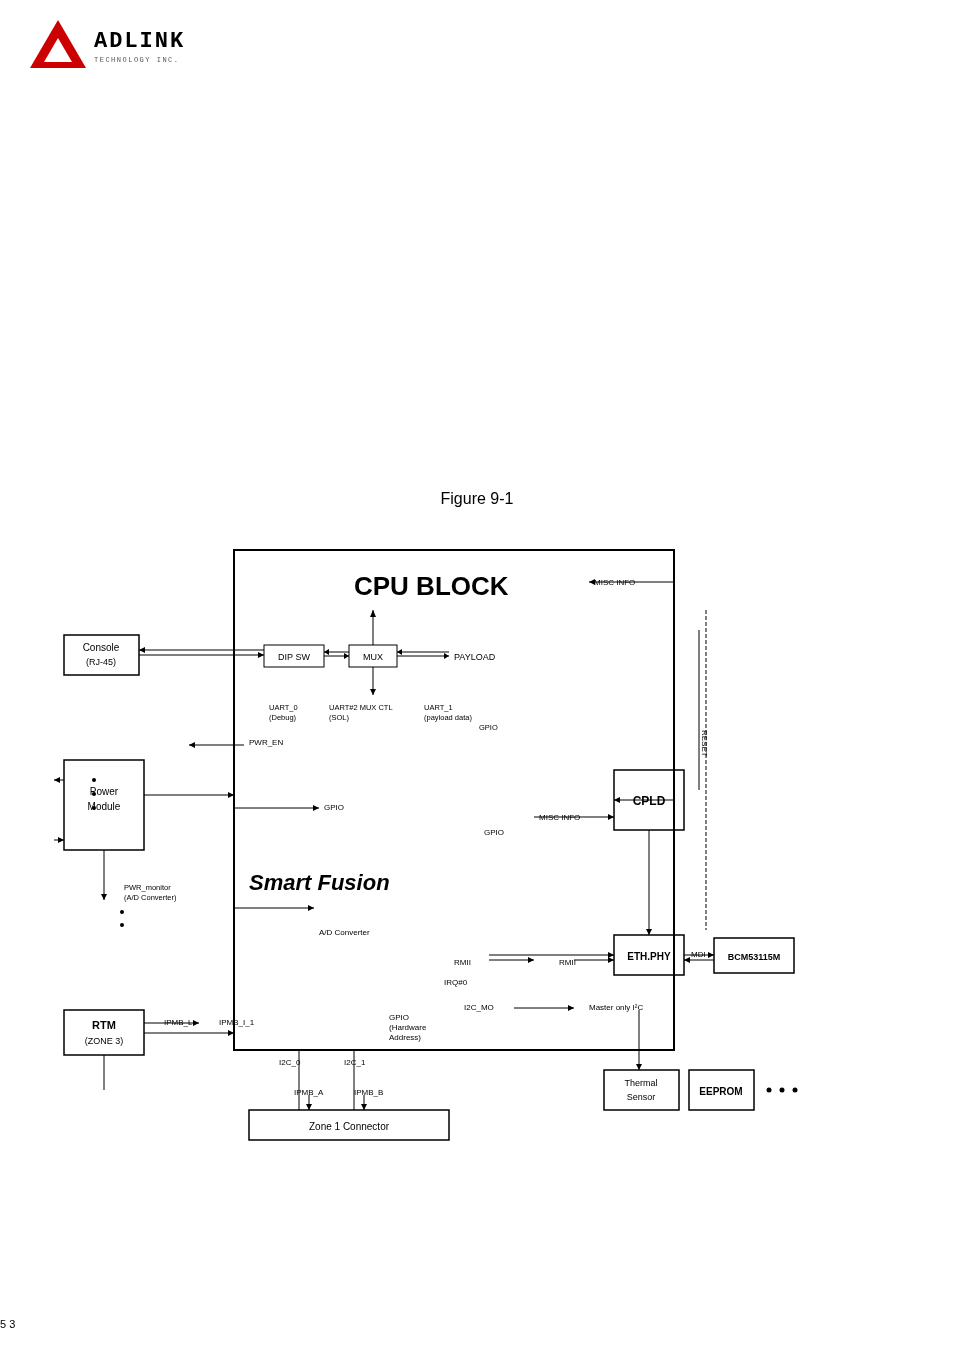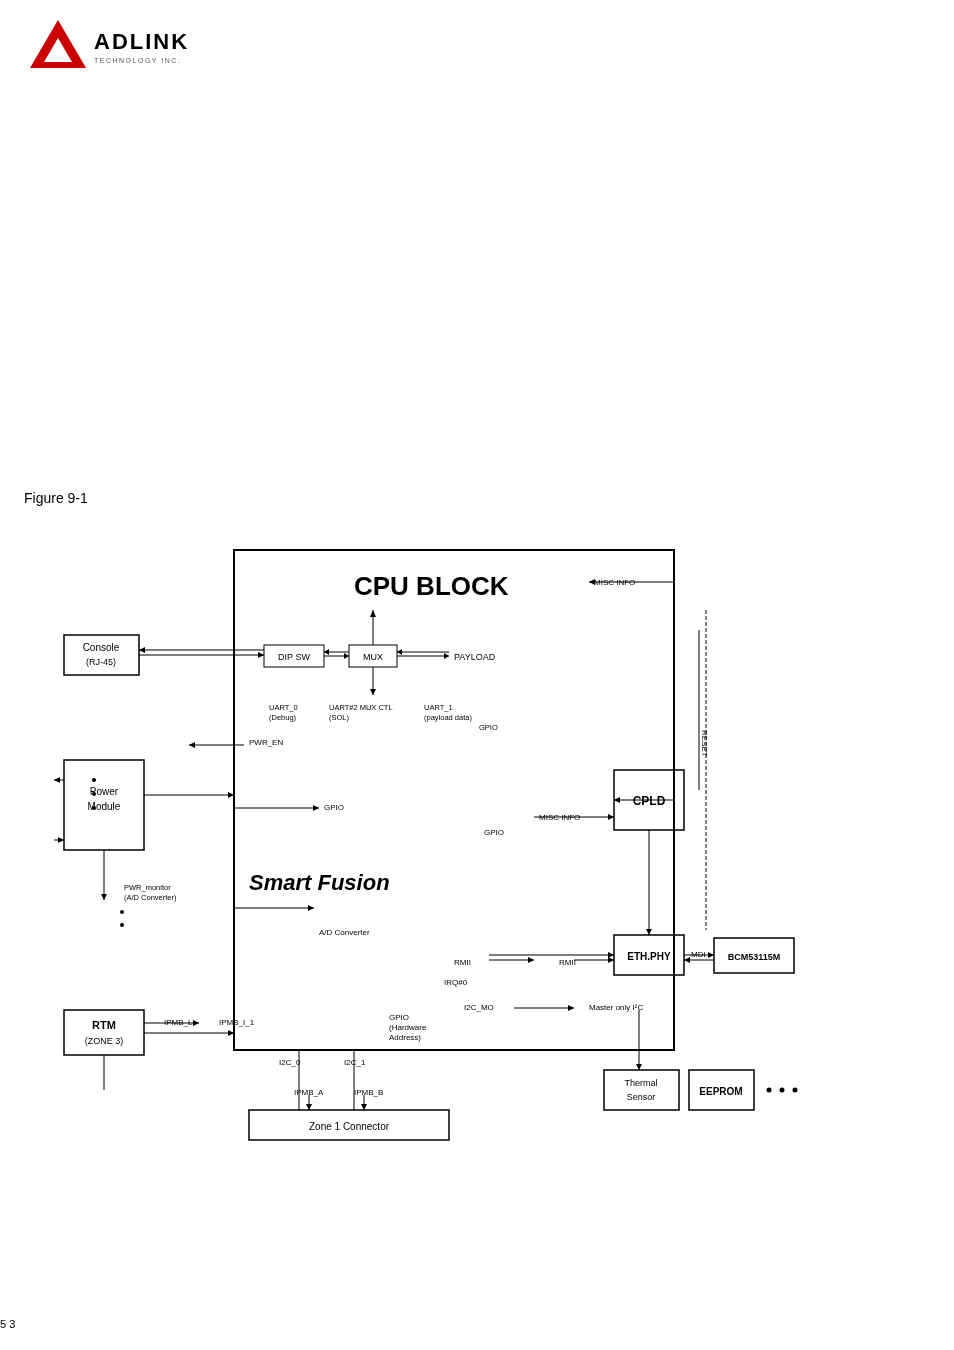--- a/index.html
+++ b/index.html
@@ -17,20 +17,21 @@
     .logo-area {
       position: absolute;
       top: 20px;
       left: 30px;
     }
     .logo-text {
       display: inline-block;
       vertical-align: top;
       margin-left: 8px;
       margin-top: 5px;
+      font-family: Liberation Mono, monospace;
     }
     .logo-text .adlink {
       font-size: 22px;
       font-weight: bold;
       letter-spacing: 2px;
       color: #000;
     }
     .logo-text .subtitle {
       font-size: 7px;
       letter-spacing: 1.5px;
@@ -38,23 +39,23 @@
       display: block;
       margin-top: 2px;
     }
 
     
     .figure-caption {
       position: absolute;
       top: 490px;
       left: 0;
       right: 0;
-      font-size: 14px;
+      text-align: center;
+      font-size: 16px;
       color: #000;
-      margin-left: 24px;
     }
 
     
     .diagram-container {
       position: absolute;
       top: 530px;
       left: 34px;
       right: 30px;
       height: 760px;
     }

